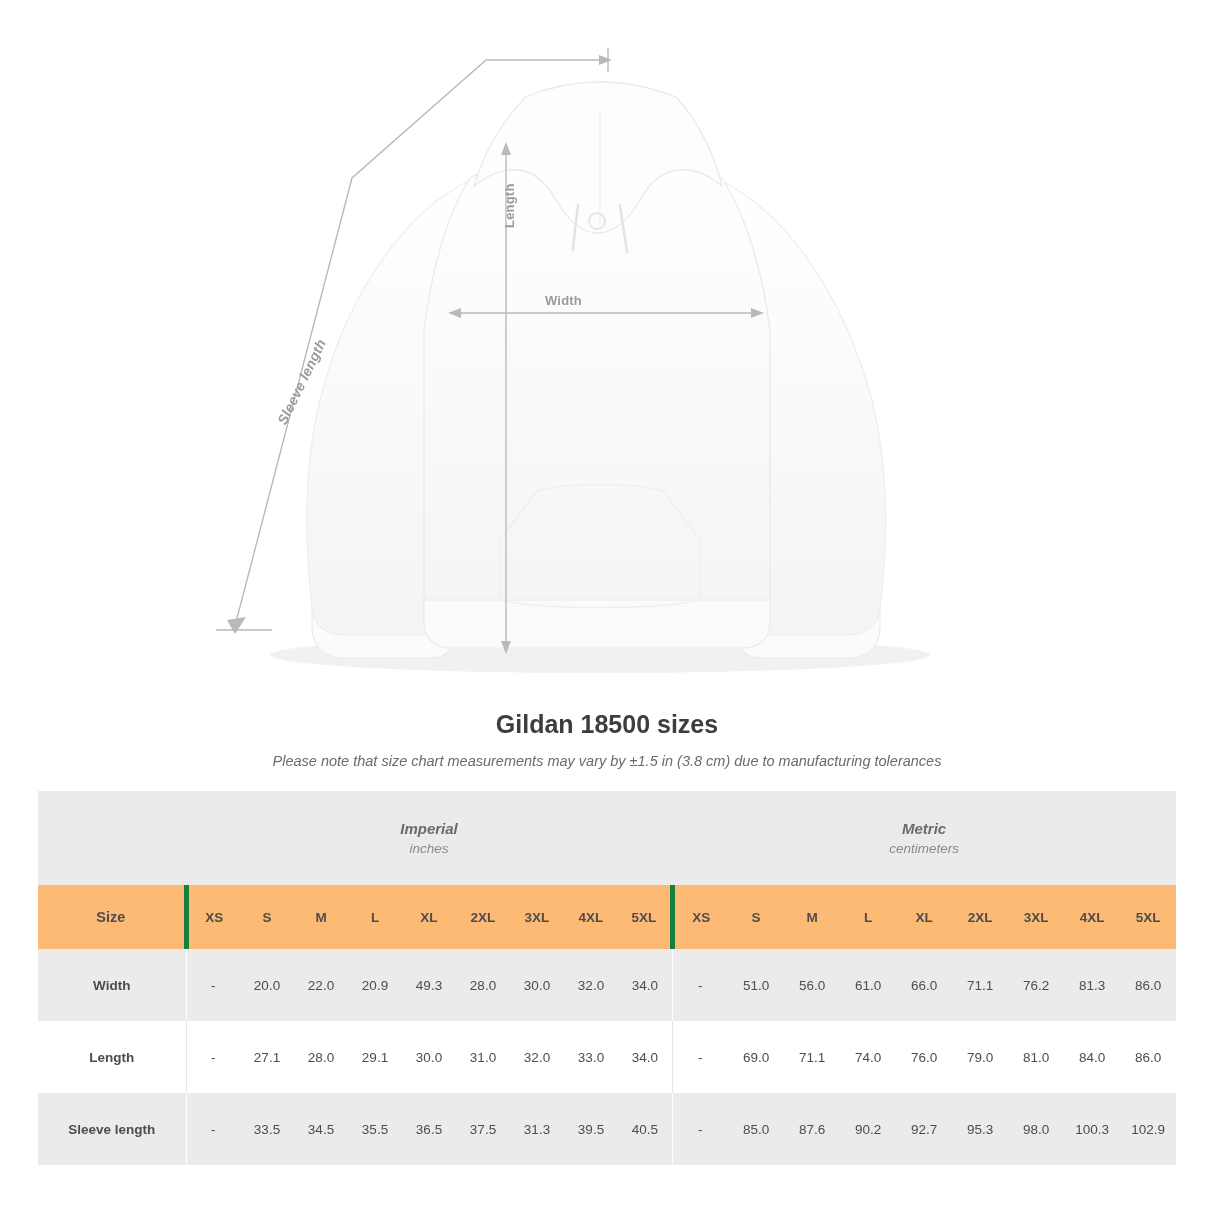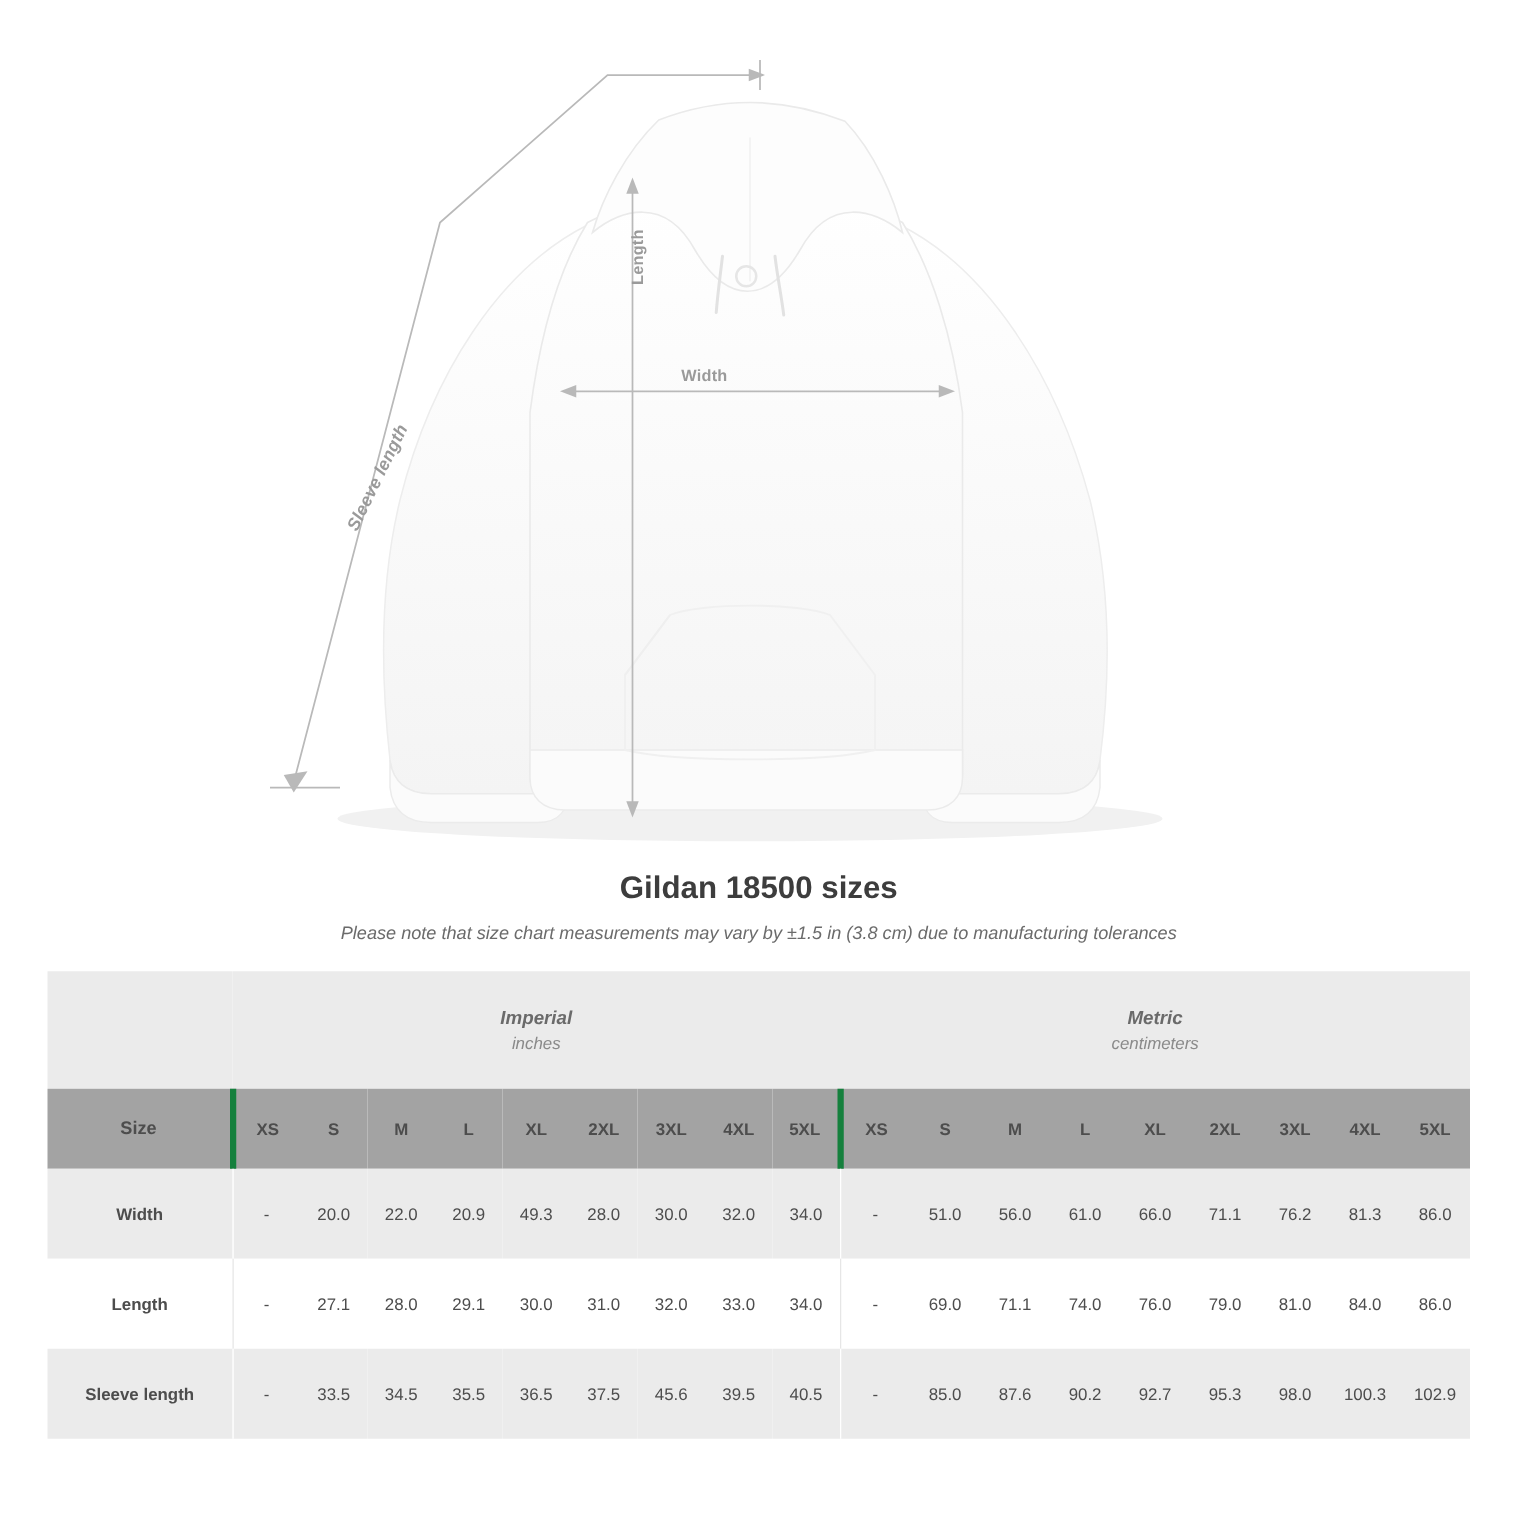--- a/index.html
+++ b/index.html
@@ -52,21 +52,21 @@
     top: 420px;
     transform: rotate(-64deg);
     transform-origin: left top;
     font-style: italic;
     font-size: 14px;
   }
 
   
   .title-block {
     text-align: center;
-    margin-top: 6px;
+    margin-top: 20px;
   }
   .chart-title {
     font-size: 25px;
     font-weight: bold;
     color: #3d3d3d;
     margin: 0 0 14px 0;
   }
   .chart-note {
     font-size: 14.5px;
     font-style: italic;
@@ -106,21 +106,21 @@
     margin-bottom: 4px;
   }
   .unit-sub {
     font-size: 13.5px;
     font-style: italic;
     color: #8a8a8a;
     display: block;
   }
 
   .head-row td {
-    background: #a3a3a3;
+    background: #fdba74;
     height: 62px;
     font-weight: bold;
     color: #5a5a5a;
     font-size: 13.5px;
   }
   .head-row td.rowlabel {
     font-size: 14.5px;
   }
 
   tr.shade td {
@@ -306,21 +306,21 @@
       </tr>
 
       <tr class="data-row shade">
         <td class="rowlabel">Sleeve length</td>
         <td class="vsep">-</td>
         <td>33.5</td>
         <td>34.5</td>
         <td>35.5</td>
         <td>36.5</td>
         <td>37.5</td>
-        <td>45.6</td>
+        <td>31.3</td>
         <td>39.5</td>
         <td>40.5</td>
         <td class="vsep">-</td>
         <td>85.0</td>
         <td>87.6</td>
         <td>90.2</td>
         <td>92.7</td>
         <td>95.3</td>
         <td>98.0</td>
         <td>100.3</td>

